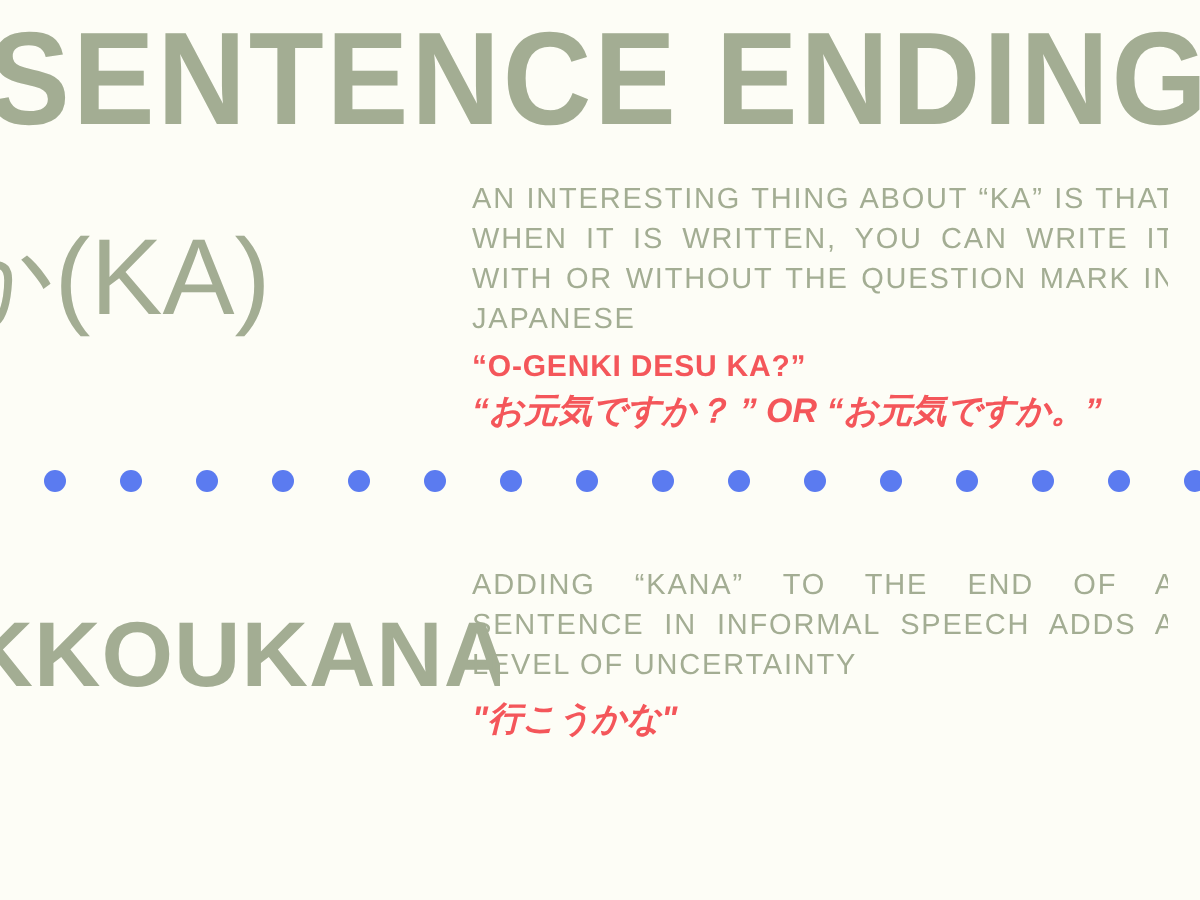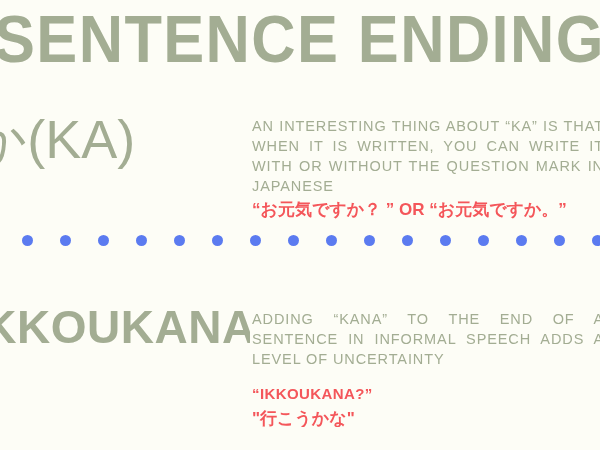--- a/index.html
+++ b/index.html
@@ -97,26 +97,25 @@
   }
   #heading-kana .rom {
     font-family: "Liberation Sans Narrow", "Liberation Sans", sans-serif;
     font-weight: 700;
     letter-spacing: 0.5px;
   }
 
   
   .body-col {
     position: absolute;
-    left: 252px;
+    left: 236px;
     top: 0;
     width: 348px;
     height: 145px;
     overflow: hidden;
-    margin-top: 26px;
   }
   .body-para {
     margin: 0;
     color: #A3AD93;
     font-size: 14.5px;
     line-height: 20px;
     letter-spacing: 0.9px;
     text-align: justify;
     text-justify: inter-word;
     text-transform: uppercase;
@@ -133,20 +132,21 @@
     white-space: nowrap;
   }
   .example.latin {
     font-size: 15px;
     letter-spacing: 0.4px;
     text-transform: uppercase;
   }
   .example.jp {
     font-size: 17px;
     letter-spacing: 0px;
+    font-style: italic;
   }
   #ex-ka-latin { margin-top: 5px; }
   #ex-ka-jp    { margin-top: 2px; }
   #ex-kana-latin { margin-top: 16px; }
   #ex-kana-jp    { margin-top: 5px; }
 
   
   .dot-divider {
     position: absolute;
     left: 0;
@@ -181,20 +181,21 @@
     <div class="section-inner">
 
       <div class="heading-col">
         <div class="heading-text" id="heading-ka">
           <span class="jp">か</span><span class="rom">(KA)</span>
         </div>
       </div>
 
       <div class="body-col">
         <p class="body-para" id="body-ka">AN INTERESTING THING ABOUT “KA” IS THAT WHEN IT IS WRITTEN, YOU CAN WRITE IT WITH OR WITHOUT THE QUESTION MARK IN JAPANESE</p>
+        <p class="example latin" id="ex-ka-latin">“O-GENKI DESU KA?”</p>
         <p class="example jp" id="ex-ka-jp">“お元気ですか？ ” OR “お元気ですか。”</p>
       </div>
 
     </div>
   </div>
 
   <div class="dot-divider">
     <span class="dot"></span>
     <span class="dot"></span>
     <span class="dot"></span>
@@ -217,20 +218,19 @@
     <div class="section-inner">
 
       <div class="heading-col">
         <div class="heading-text" id="heading-kana">
           <span class="rom">IKKOUKANA</span>
         </div>
       </div>
 
       <div class="body-col">
         <p class="body-para" id="body-kana">ADDING “KANA” TO THE END OF A SENTENCE IN INFORMAL SPEECH ADDS A LEVEL OF UNCERTAINTY</p>
-        <p class="example latin" id="ex-kana-latin">“IKKOUKANA?”</p>
         <p class="example jp" id="ex-kana-jp">"行こうかな"</p>
       </div>
 
     </div>
   </div>
 
 </div>
 
 </body></html>

